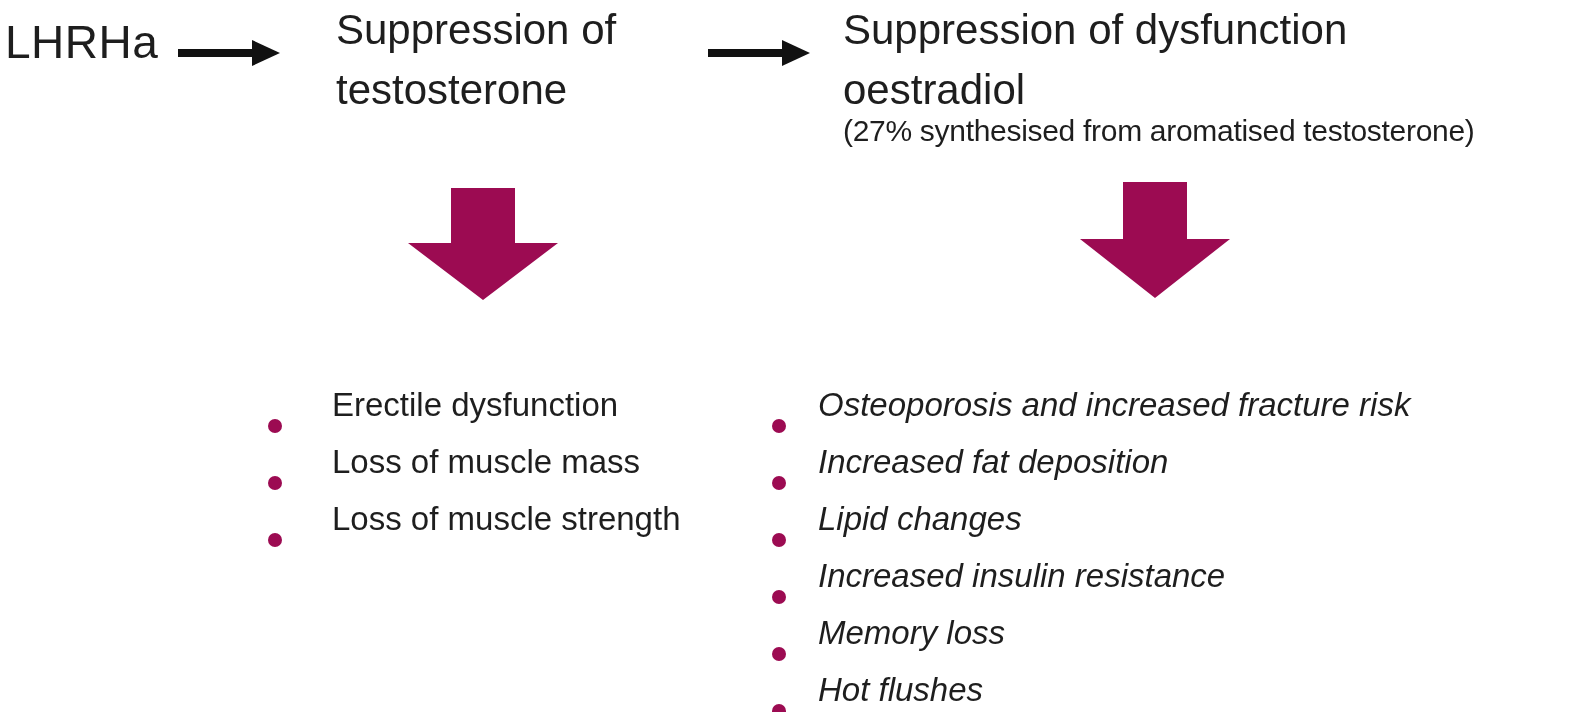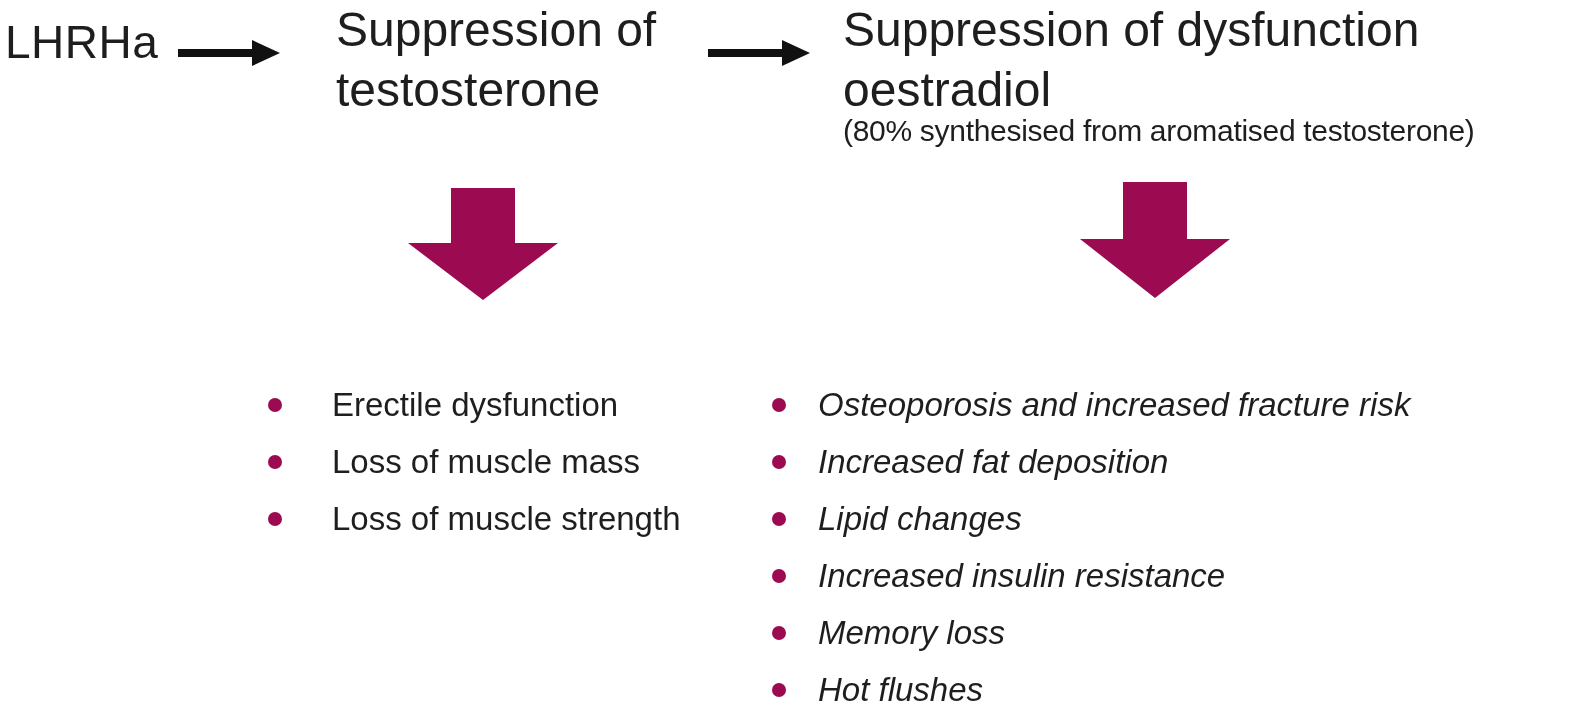--- a/index.html
+++ b/index.html
@@ -19,21 +19,21 @@
   .canvas{position:relative;width:1593px;height:712px;background:var(--background);}
 
   .lhrha{
     position:absolute;left:5px;top:14px;
     font-size:46px;line-height:56px;
     letter-spacing:0.5px;
   }
 
   .heading{
     position:absolute;top:0;
-    font-size:48px;line-height:60px;
+    font-size:42px;line-height:60px;
   }
   .heading-left{left:336px;width:350px;}
   .heading-right{left:843px;width:620px;}
 
   .note{
     position:absolute;left:843px;top:110px;
     font-size:30px;line-height:42px;
     white-space:nowrap;
     letter-spacing:-0.3px;
   }
@@ -45,21 +45,21 @@
 
   .v-arrow{position:absolute;width:150px;}
   .v-arrow polygon{fill:var(--accent);}
   .v-arrow-left{left:408px;top:188px;height:112px;}
   .v-arrow-right{left:1080px;top:182px;height:116px;}
 
   .effects{
     position:absolute;top:376px;
     list-style:none;margin:0;padding:0;
   }
-  .effects li{display:flex;align-items:center;height:57px;}
+  .effects li{display:flex;align-items:flex-end;height:57px;}
   .effects-left{left:268px;}
   .effects-right{left:772px;}
   .dot{
     width:14px;height:14px;border-radius:50%;
     background:var(--accent);
     flex:0 0 14px;
   }
   .effects .txt{font-size:33px;line-height:57px;white-space:nowrap;}
   .effects-left .txt{margin-left:50px;}
   .effects-right .txt{margin-left:32px;font-style:italic;}
@@ -78,21 +78,21 @@
 
   <div class="heading heading-left">Suppression of testosterone</div>
 
   <svg class="h-arrow arrow-2" viewBox="0 0 102 26" preserveAspectRatio="none">
     <rect class="shaft" x="0" y="9" width="80" height="8"></rect>
     <polygon class="head" points="74,0 102,13 74,26"></polygon>
   </svg>
 
   <div class="heading heading-right">Suppression of dysfunction oestradiol</div>
 
-  <div class="note">(80% synthesised from aromatised testosterone)</div>
+  <div class="note">(27% synthesised from aromatised testosterone)</div>
 
   <svg class="v-arrow v-arrow-left" viewBox="0 0 150 112" preserveAspectRatio="none">
     <polygon points="43,0 107,0 107,55 150,55 75,112 0,55 43,55"></polygon>
   </svg>
 
   <svg class="v-arrow v-arrow-right" viewBox="0 0 150 112" preserveAspectRatio="none">
     <polygon points="43,0 107,0 107,55 150,55 75,112 0,55 43,55"></polygon>
   </svg>
 
   <ul class="effects effects-left">

